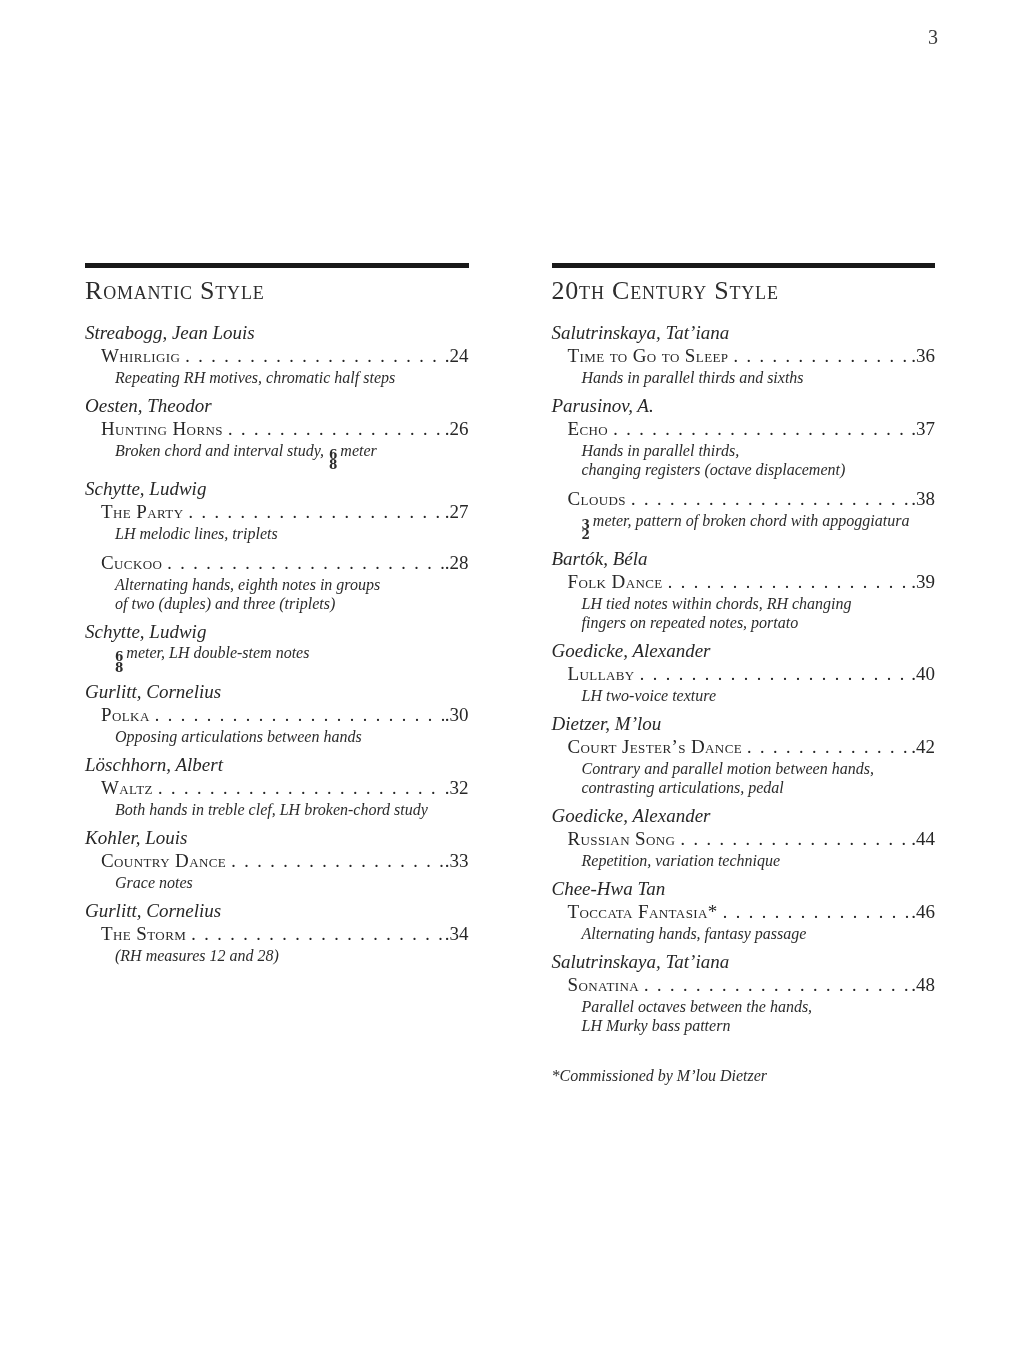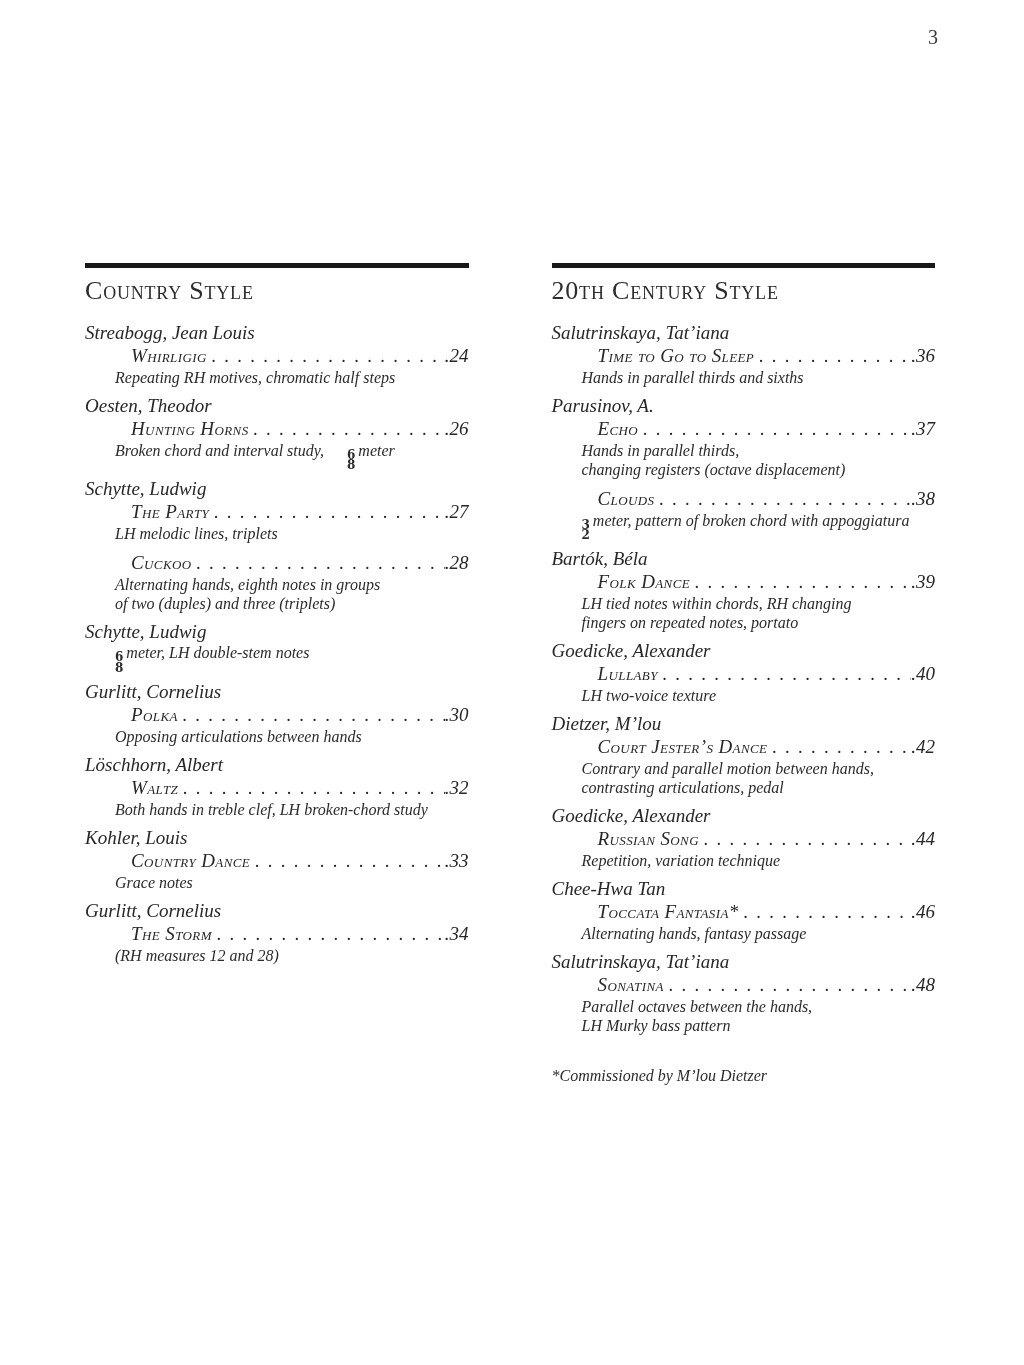--- a/index.html
+++ b/index.html
@@ -41,23 +41,22 @@
   .author {
     font-style: italic;
     font-size: 19px;
     line-height: 22px;
     color: #272727;
     white-space: nowrap;
   }
   .title-line {
     display: flex;
     align-items: baseline;
-    margin-left: 46px;
+    margin-left: 16px;
     line-height: 23px;
-    font-style: italic;
   }
   .title {
     font-variant: small-caps;
     font-size: 19px;
     letter-spacing: 0.4px;
     white-space: nowrap;
   }
   .leader {
     flex: 1;
     overflow: hidden;
@@ -84,38 +83,38 @@
     flex-direction: column;
     text-align: center;
     font-style: normal;
     font-weight: bold;
     font-size: 12px;
     line-height: 0.85;
     vertical-align: -3px;
     margin-right: 3px;
     font-family: "DejaVu Serif", serif;
   }
-  .ts-pre { margin-right: 23px; }
+  .ts-pre { margin-right: 5px; }
   .footnote {
     font-style: italic;
     font-size: 16px;
     margin-top: 32px;
     color: #2b2b2b;
   }
 </style>
 </head>
 <body>
 
 <div class="page">
   <div class="pagenum">3</div>
 
   <div class="columns">
     <section class="col">
       <div class="rule"></div>
-      <h2 class="section-heading">Country Style</h2>
+      <h2 class="section-heading">Romantic Style</h2>
       <div>
           <div class="entry">
             <div class="author">Streabogg, Jean Louis</div>
             <div class="title-line">
               <span class="title">Whirligig</span>
               <span class="leader"></span>
               <span class="pageref">24</span>
             </div>
             <div class="desc">Repeating RH motives, chromatic half steps</div>
           </div>

